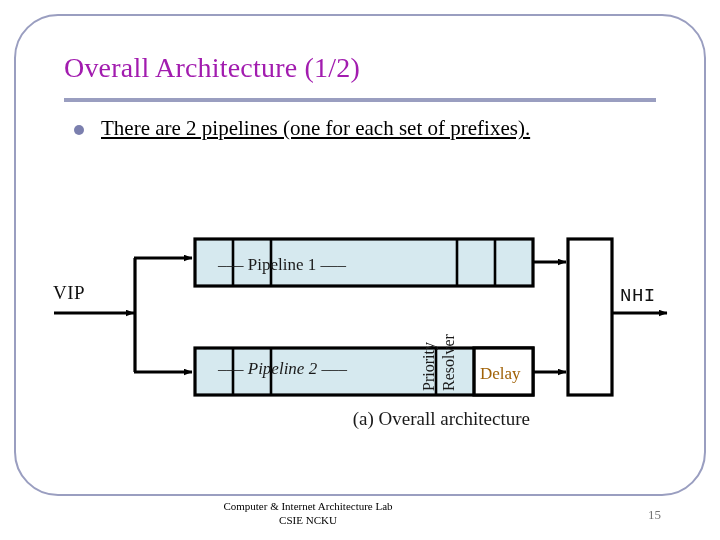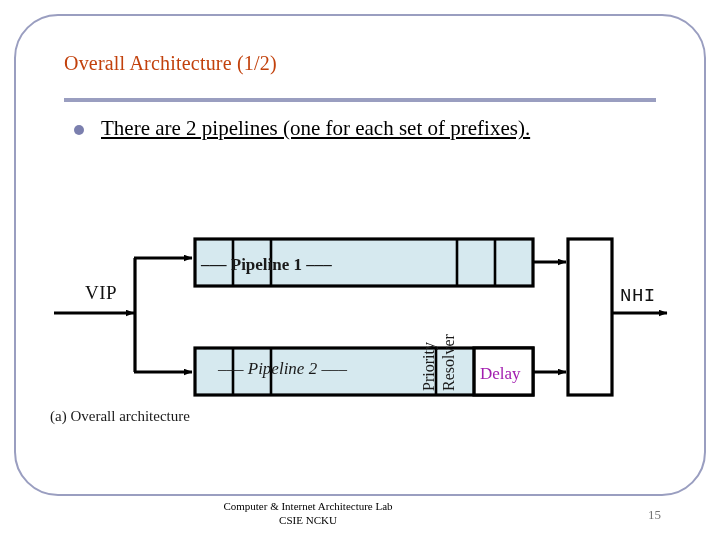--- a/index.html
+++ b/index.html
@@ -26,22 +26,22 @@
     border-radius: 44px;
     box-sizing: border-box;
     background: transparent;
   }
 
   
   #slide-title {
     position: absolute;
     left: 64px;
     top: 52px;
-    font-size: 20px;
-    color: #c2410c;
+    font-size: 28px;
+    color: #a21caf;
     font-family: "Liberation Serif", serif;
     letter-spacing: 0.2px;
     white-space: nowrap;
   }
   #title-rule {
     position: absolute;
     left: 64px;
     top: 98px;
     width: 592px;
     height: 4px;
@@ -93,46 +93,45 @@
     font-family: "Liberation Serif", serif;
     color: #111111;
     white-space: nowrap;
   }
 
   #label-vip {
     left: 3px;
     top: 57px;
     font-size: 19px;
     letter-spacing: 0.5px;
-    margin-left: 32px;
   }
   #label-nhi {
     left: 570px;
     top: 60px;
     font-size: 19px;
     letter-spacing: 0.5px;
     font-family: Liberation Mono, monospace;
   }
 
   .pipe-text {
     position: absolute;
     font-size: 17px;
     color: #1a1a1a;
     white-space: nowrap;
     font-family: "Liberation Serif", serif;
   }
-  #pipe1-text { left: 151px; top: 30px; font-weight: bold; }
+  #pipe1-text { left: 168px; top: 30px; }
   #pipe2-text { left: 168px; top: 134px; font-style: italic; }
 
   #delay-text {
     position: absolute;
     left: 430px;
     top: 139px;
     font-size: 17px;
-    color: #a21caf;
+    color: #a16207;
     font-family: "Liberation Serif", serif;
   }
 
   
   #pr-text-wrap {
     position: absolute;
     left: 516px;
     top: 16px;
     width: 44px;
     height: 168px;
@@ -147,22 +146,22 @@
     font-family: "Liberation Serif", serif;
   }
   #pr-line-1 { left: 6px;  top: 0px; height: 150px; line-height: 14px; }
   #pr-line-2 { left: 26px; top: 0px; height: 150px; line-height: 14px; }
 
   #figure-caption {
     position: absolute;
     left: 0;
     top: 183px;
     width: 480px;
-    text-align: left;
-    font-size: 15px;
+    text-align: right;
+    font-size: 19px;
     color: #1a1a1a;
     font-family: "Liberation Serif", serif;
   }
 
   
   #footer {
     position: absolute;
     left: 0;
     top: 500px;
     width: 616px;

